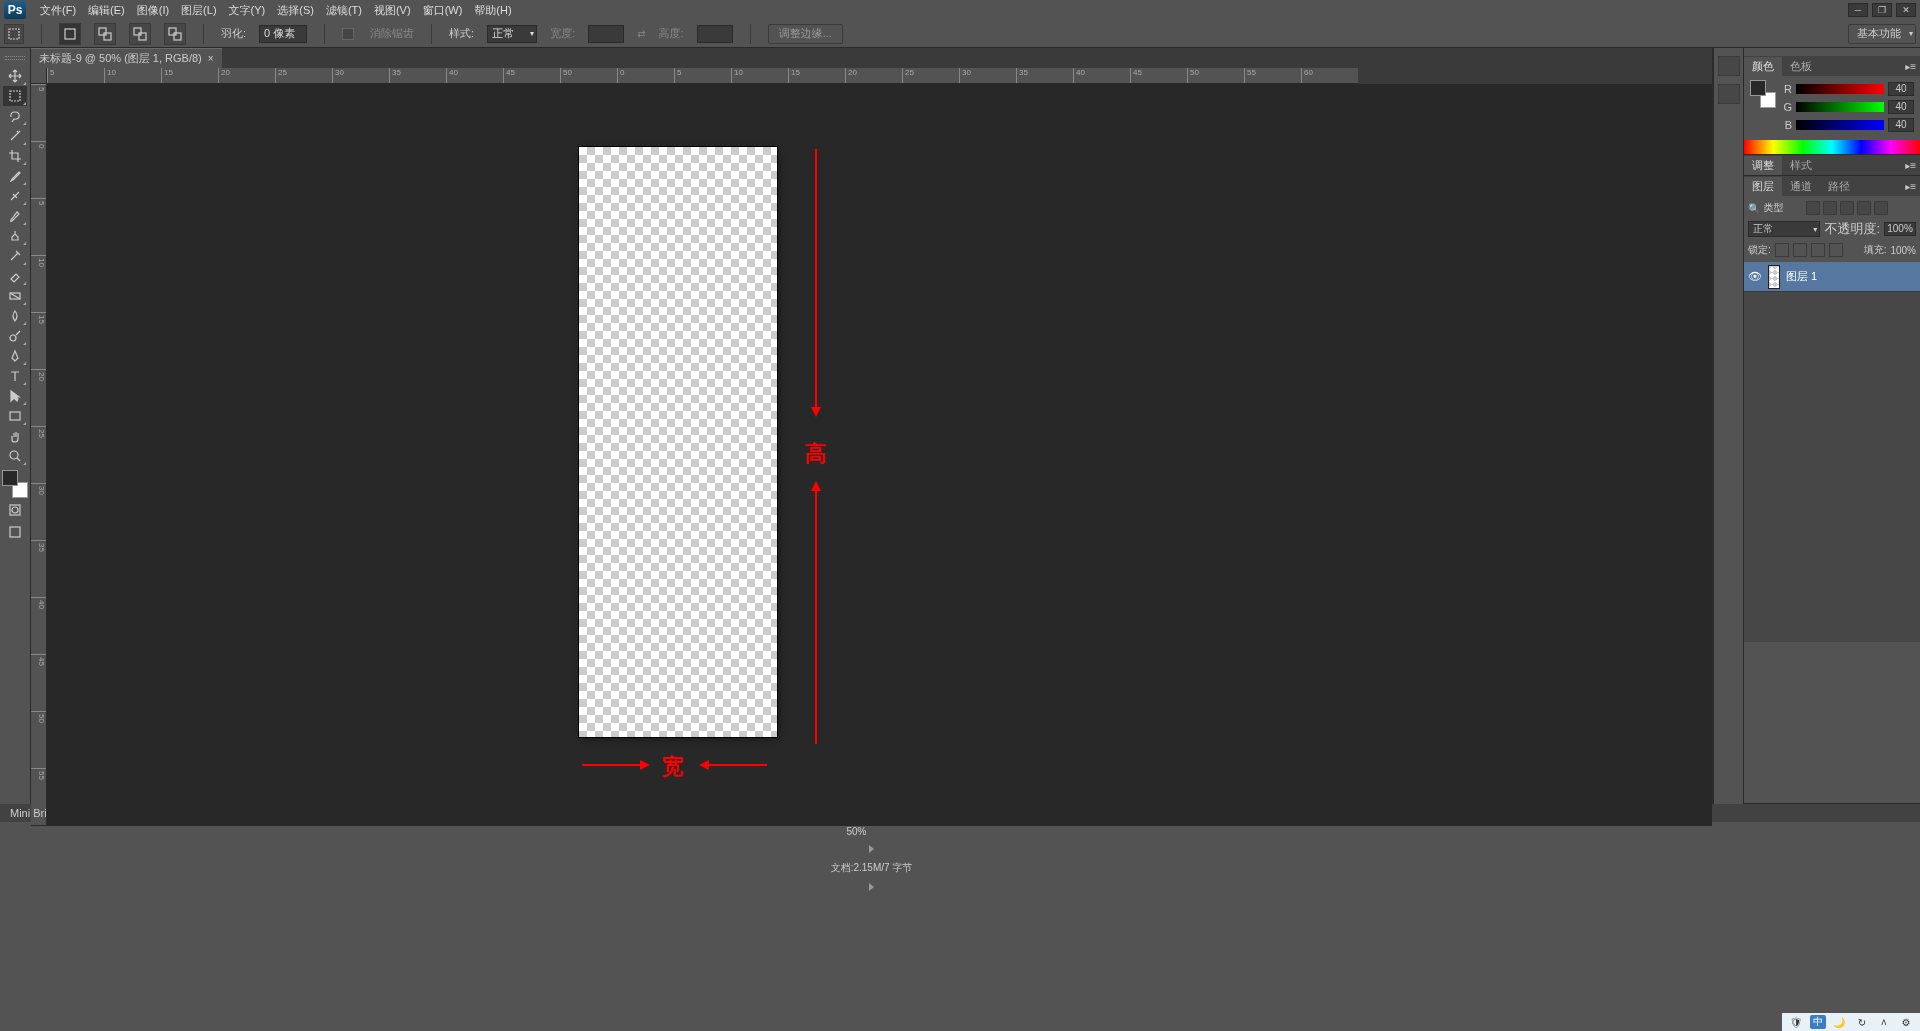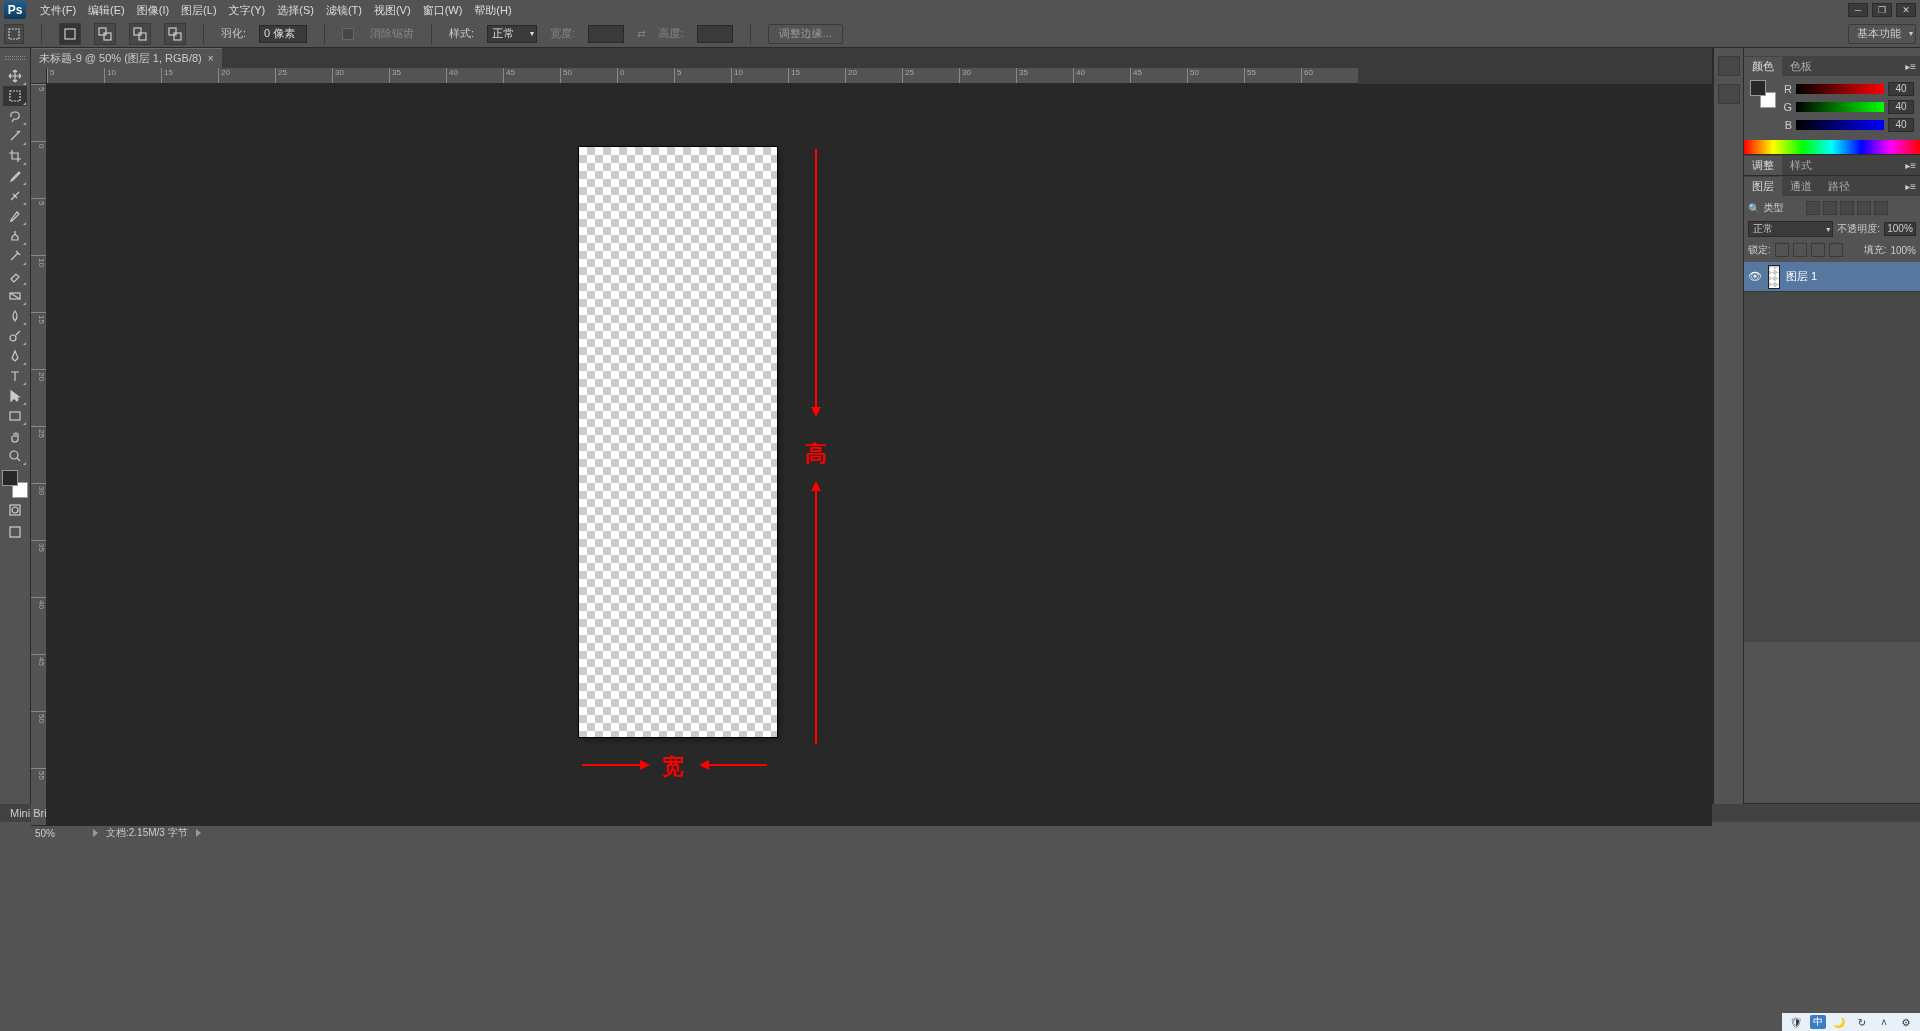--- a/index.html
+++ b/index.html
@@ -87,35 +87,35 @@
 .color-row .slider { flex: 1; height: 10px; background: linear-gradient(to right,#000,#f00); position: relative; }
 .color-row.g .slider { background: linear-gradient(to right,#000,#0f0); }
 .color-row.b .slider { background: linear-gradient(to right,#000,#00f); }
 .color-row .val { width: 26px; height: 14px; background: #3a3a3a; border: 1px solid #2a2a2a; font-size: 10px; text-align: center; }
 .spectrum { height: 14px; background: linear-gradient(to right,#f00,#ff0,#0f0,#0ff,#00f,#f0f,#f00); margin-top: 2px; }
 .adj-icons { display: flex; flex-wrap: wrap; gap: 6px; justify-content: center; padding: 4px 0; }
 .adj-icons .ai { width: 18px; height: 16px; border: 1px solid #3a3a3a; background: #474747; cursor: pointer; }
 .layer-controls { display: flex; align-items: center; gap: 4px; height: 22px; }
 .layer-controls .dd { height: 16px; background: #3a3a3a; border: 1px solid #2a2a2a; flex: 1; font-size: 10px; padding: 0 4px; display: flex; align-items: center; position: relative; }
 .layer-controls .dd::after { content: "▾"; position: absolute; right: 2px; font-size: 8px; }
-.layer-controls .lbl { font-size: 10px; }
+.layer-controls .lbl { font-size: 13px; }
 .layer-controls .pct { width: 32px; height: 14px; background: #3a3a3a; border: 1px solid #2a2a2a; font-size: 10px; text-align: center; }
 .lock-row { display: flex; align-items: center; gap: 4px; height: 20px; font-size: 10px; }
 .lock-row .li { width: 14px; height: 14px; border: 1px solid #3a3a3a; }
 .layer-list { background: #474747; height: 380px;  overflow: auto; }
 .layer-item { height: 30px; display: flex; align-items: center; background: #5678a0; color: #fff; padding: 0 4px; gap: 6px; border-bottom: 1px solid #3a3a3a; }
 .layer-item .eye { width: 14px; font-size: 11px; }
 .layer-item .thumb { width: 12px; height: 24px; background: #fff; 
   background-image: linear-gradient(45deg,#ccc 25%,transparent 25%),linear-gradient(-45deg,#ccc 25%,transparent 25%),linear-gradient(45deg,transparent 75%,#ccc 75%),linear-gradient(-45deg,transparent 75%,#ccc 75%);
   background-size: 6px 6px; border: 1px solid #222; }
 .filter-row { display: flex; align-items: center; gap: 3px; height: 20px; font-size: 10px; }
 .filter-row .fi { width: 14px; height: 14px; border: 1px solid #3a3a3a; background: #474747; cursor: pointer; }
 
 
-.statusbar { height: 18px; background: #535353; border-top: 1px solid #2a2a2a; display: flex; align-items: center; font-size: 10px; color: #ccc; padding: 0 4px; gap: 8px; }
+.statusbar { height: 18px; background: #535353; border-top: 1px solid #2a2a2a; display: flex; align-items: center; font-size: 10px; color: #ccc; padding: 0 4px; gap: 8px; flex-direction: column; }
 .statusbar .zoom { width: 50px; }
 .statusbar .arrow-r { width: 0; height: 0; border-left: 5px solid #999; border-top: 4px solid transparent; border-bottom: 4px solid transparent; }
 
 
 .bottomtabs { height: 18px; background: #424242; display: flex; align-items: center; font-size: 11px; color: #ccc; }
 .bottomtabs .btab { padding: 2px 10px; border-right: 1px solid #2a2a2a; cursor: pointer; }
 
 
 .tray { position: absolute; bottom: 0; right: 0; height: 18px; display: flex; align-items: center; gap: 6px; padding: 0 6px; background: #e8f0f8; color: #333; font-size: 11px; }
 .tray .ti { width: 16px; height: 14px; display: flex; align-items: center; justify-content: center; font-size: 10px; }
@@ -377,21 +377,21 @@
         <div class="arrow v up" style="left:768px;top:405px;height:255px"></div>
 
         <div class="arrow h right" style="left:535px;top:680px;width:60px"></div>
         <div class="annot" style="left:615px;top:668px">宽</div>
         <div class="arrow h left" style="left:660px;top:680px;width:60px"></div>
       </div>
     </div>
     <div class="statusbar">
       <span class="zoom">50%</span>
       <div class="arrow-r"></div>
-      <span>文档:2.15M/3 字节</span>
+      <span>文档:2.15M/7 字节</span>
       <div class="arrow-r"></div>
     </div>
   </div>
 
   <div class="dockstrip">
     <div class="dock-icon"></div>
     <div class="dock-icon"></div>
   </div>
 
   <div class="rightpanels">

